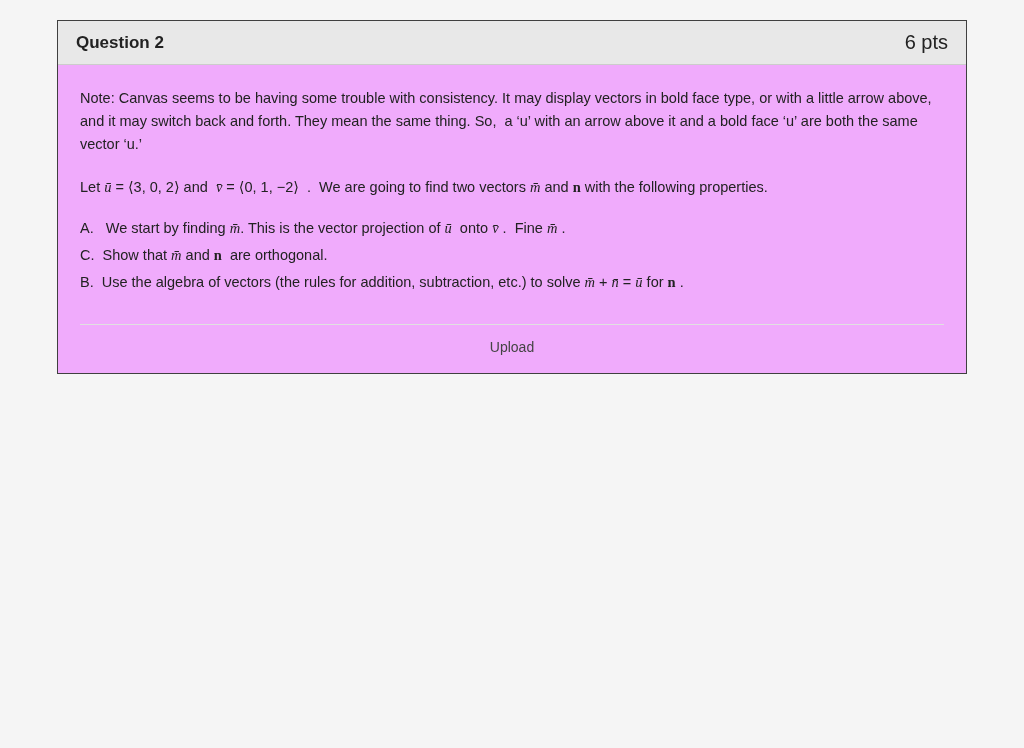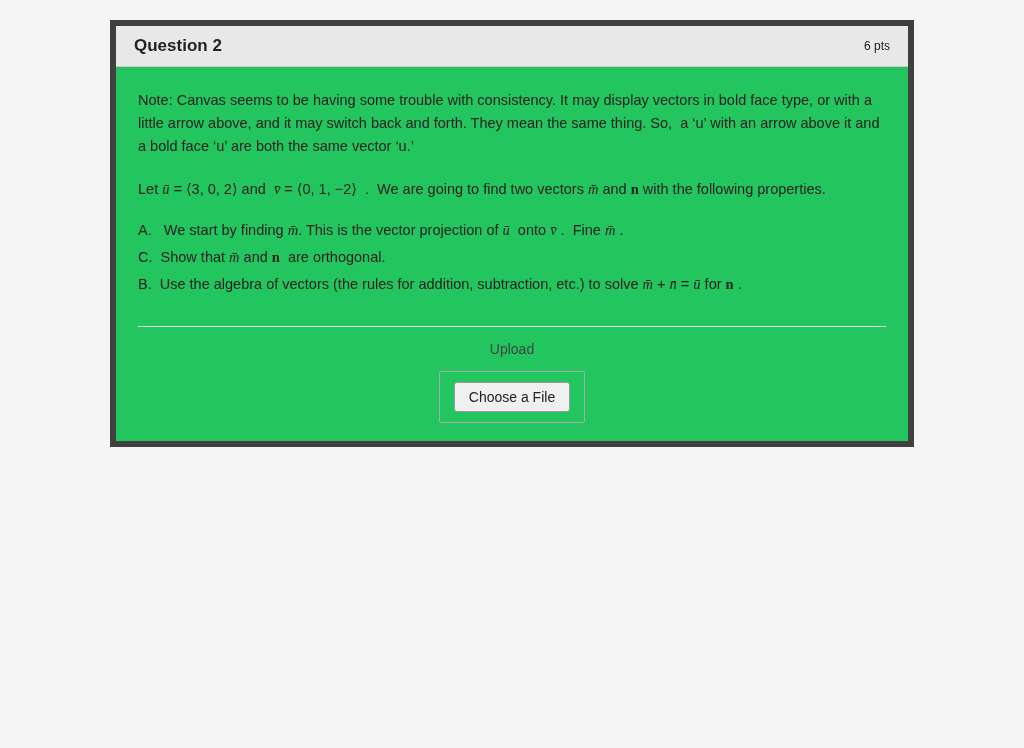--- a/index.html
+++ b/index.html
@@ -6,42 +6,42 @@
     body {
       font-family: Georgia, 'Times New Roman', serif;
       background: #f5f5f5;
       display: flex;
       justify-content: center;
       align-items: flex-start;
       min-height: 748px;
       padding: 20px;
     }
     .question-card {
-      background: #22c55e;
-      border: 6px solid #404040;
-      width: 804px;
+      background: #f0abfc;
+      border: 1px solid #404040;
+      width: 910px;
       max-width: 100%;
     }
     .question-header {
       background: #e8e8e8;
       border-bottom: 1px solid #cccccc;
       padding: 10px 18px;
       display: flex;
       justify-content: space-between;
       align-items: center;
     }
     .question-title {
       font-family: Arial, sans-serif;
       font-size: 17px;
       font-weight: bold;
       color: #222;
     }
     .question-pts {
       font-family: Arial, sans-serif;
-      font-size: 12px;
+      font-size: 20px;
       color: #222;
     }
     .question-body {
       padding: 22px 22px 18px 22px;
     }
     .note-text {
       font-family: Arial, sans-serif;
       font-size: 14.5px;
       color: #222;
       line-height: 1.6;
@@ -146,19 +146,16 @@
       <div>
         C. &nbsp;Show that <span class="vec">m̄</span> and <span class="bold-vec">n</span>&nbsp; are orthogonal.
       </div>
       <div>
         B. &nbsp;Use the algebra of vectors (the rules for addition, subtraction, etc.) to solve <span class="vec">m̄</span> + <span class="vec">n̄</span> = <span class="vec">ū</span> for <span class="bold-vec">n</span>&nbsp;.
       </div>
     </div>
 
     <div class="upload-section">
       <span class="upload-label">Upload</span>
-      <div class="upload-area">
-        <button class="choose-file-btn">Choose a File</button>
-      </div>
     </div>
 
   </div>
 </div>
 
 </body></html>

